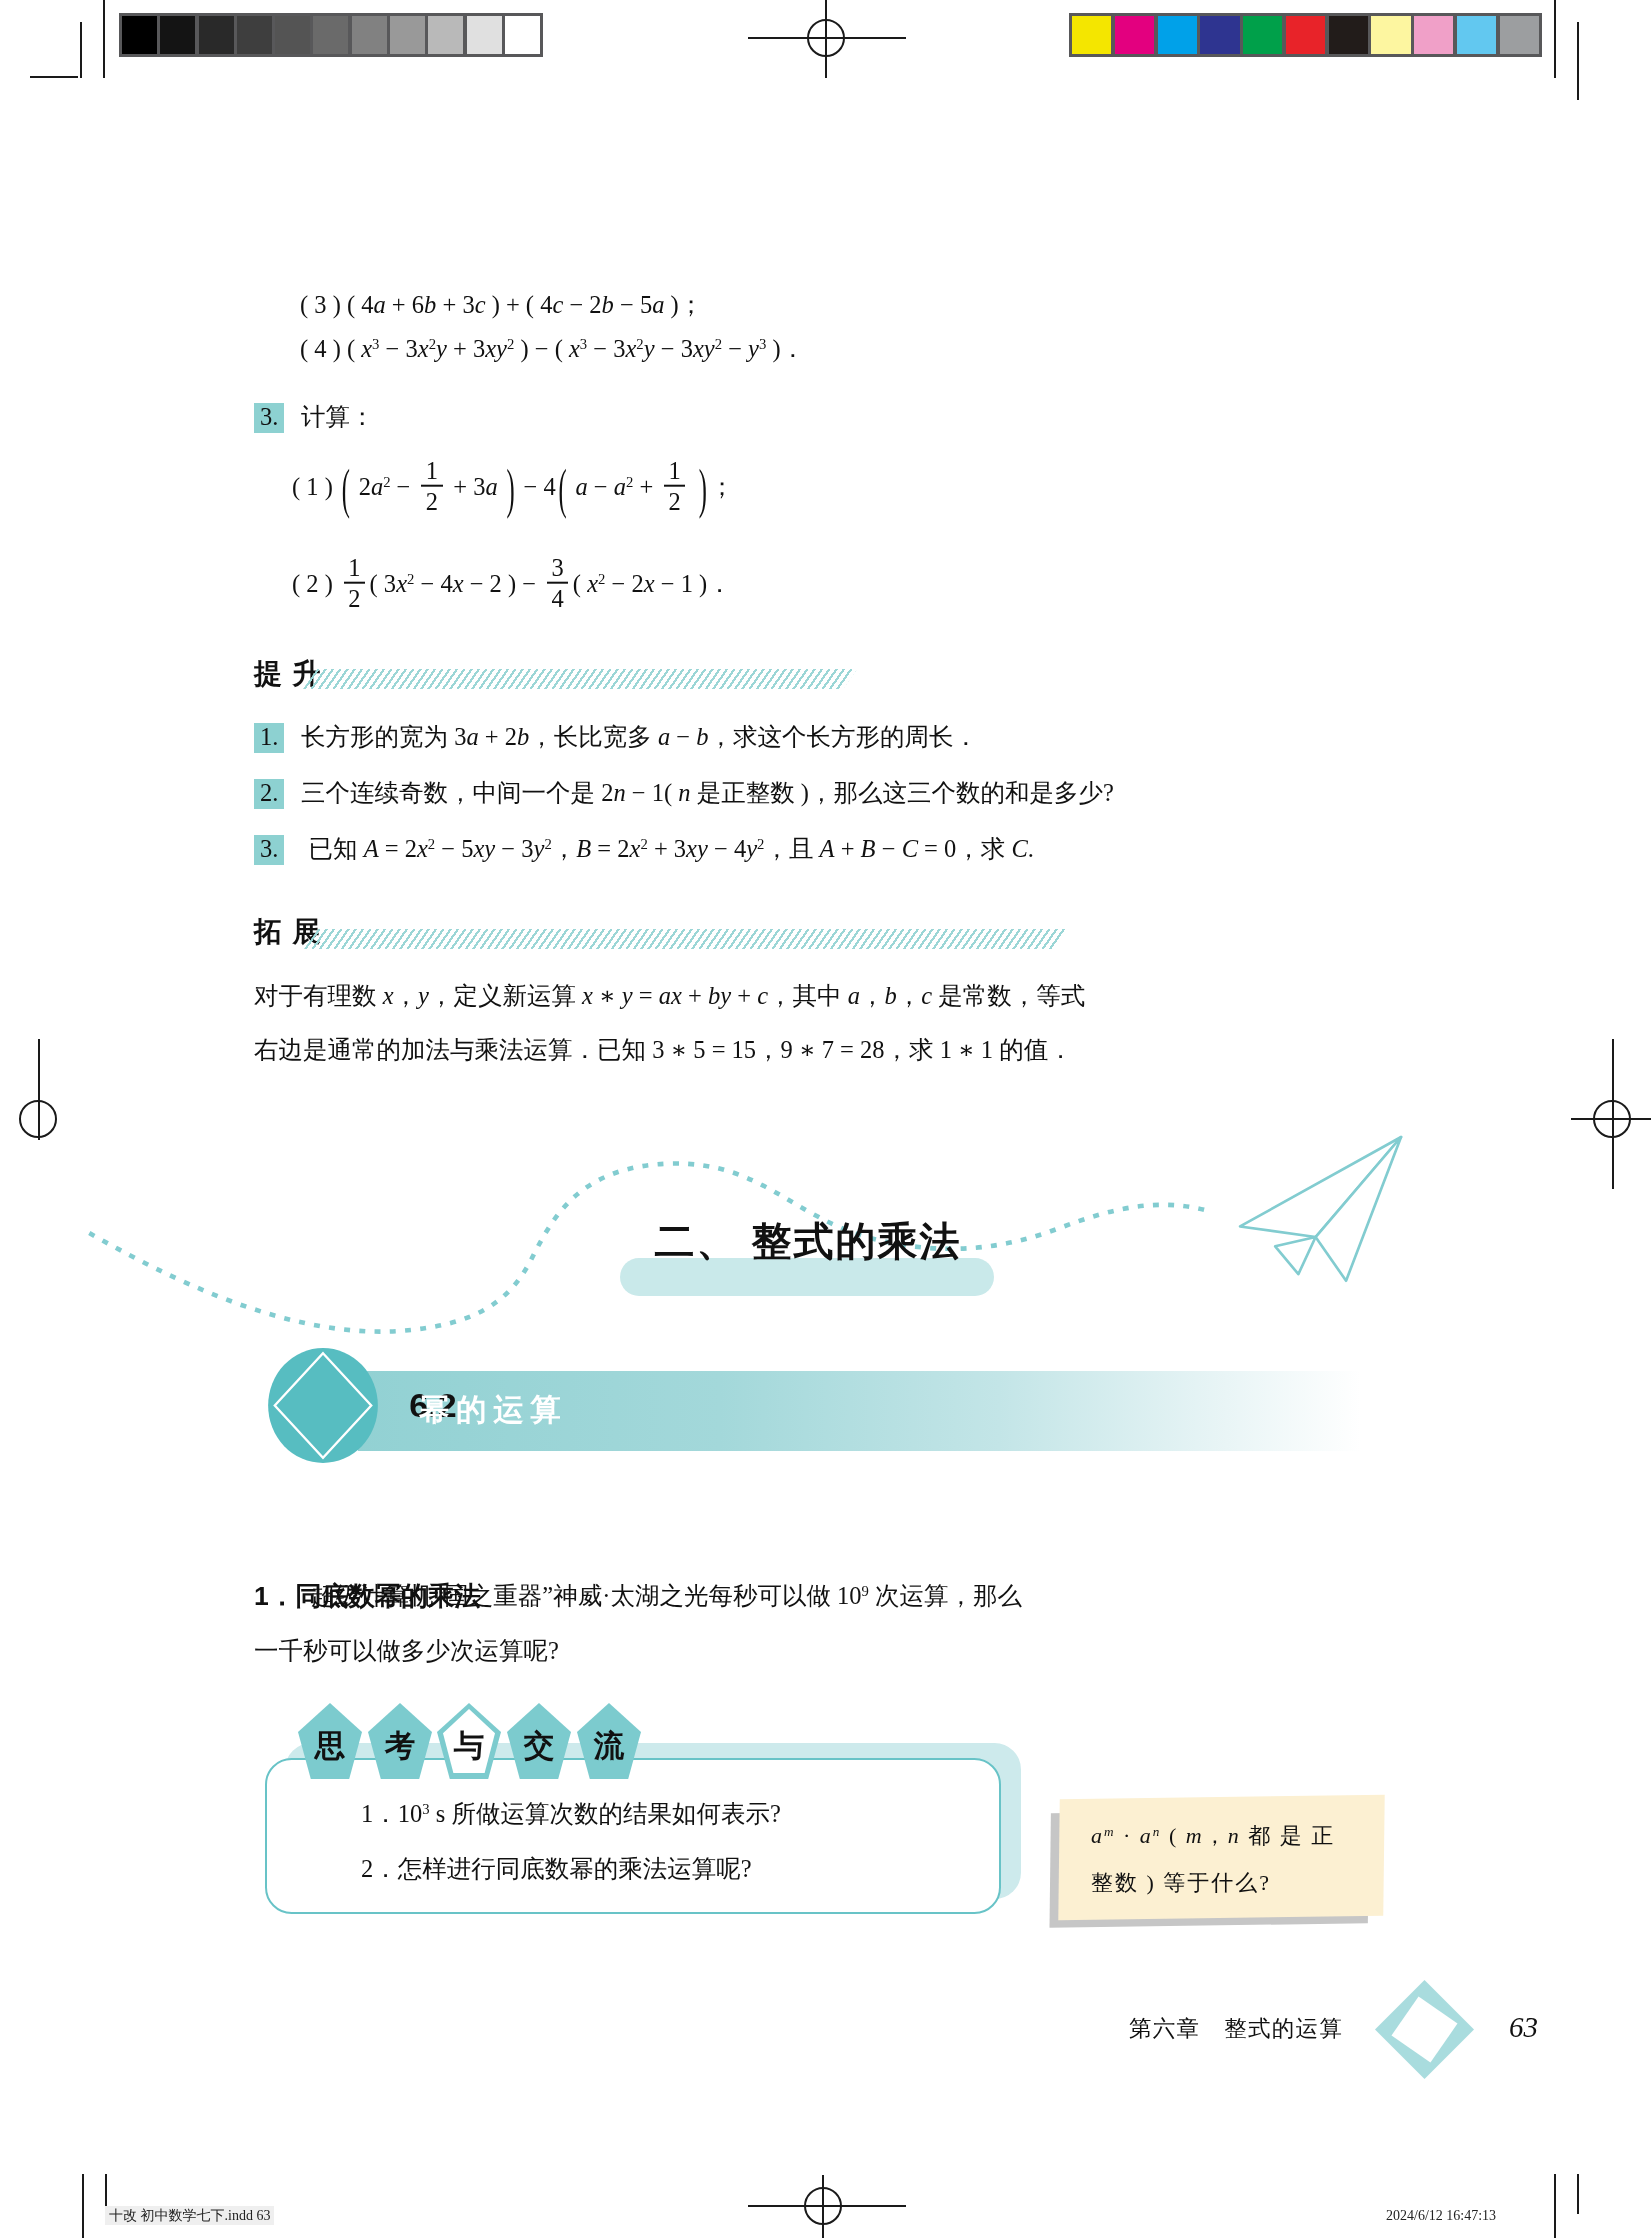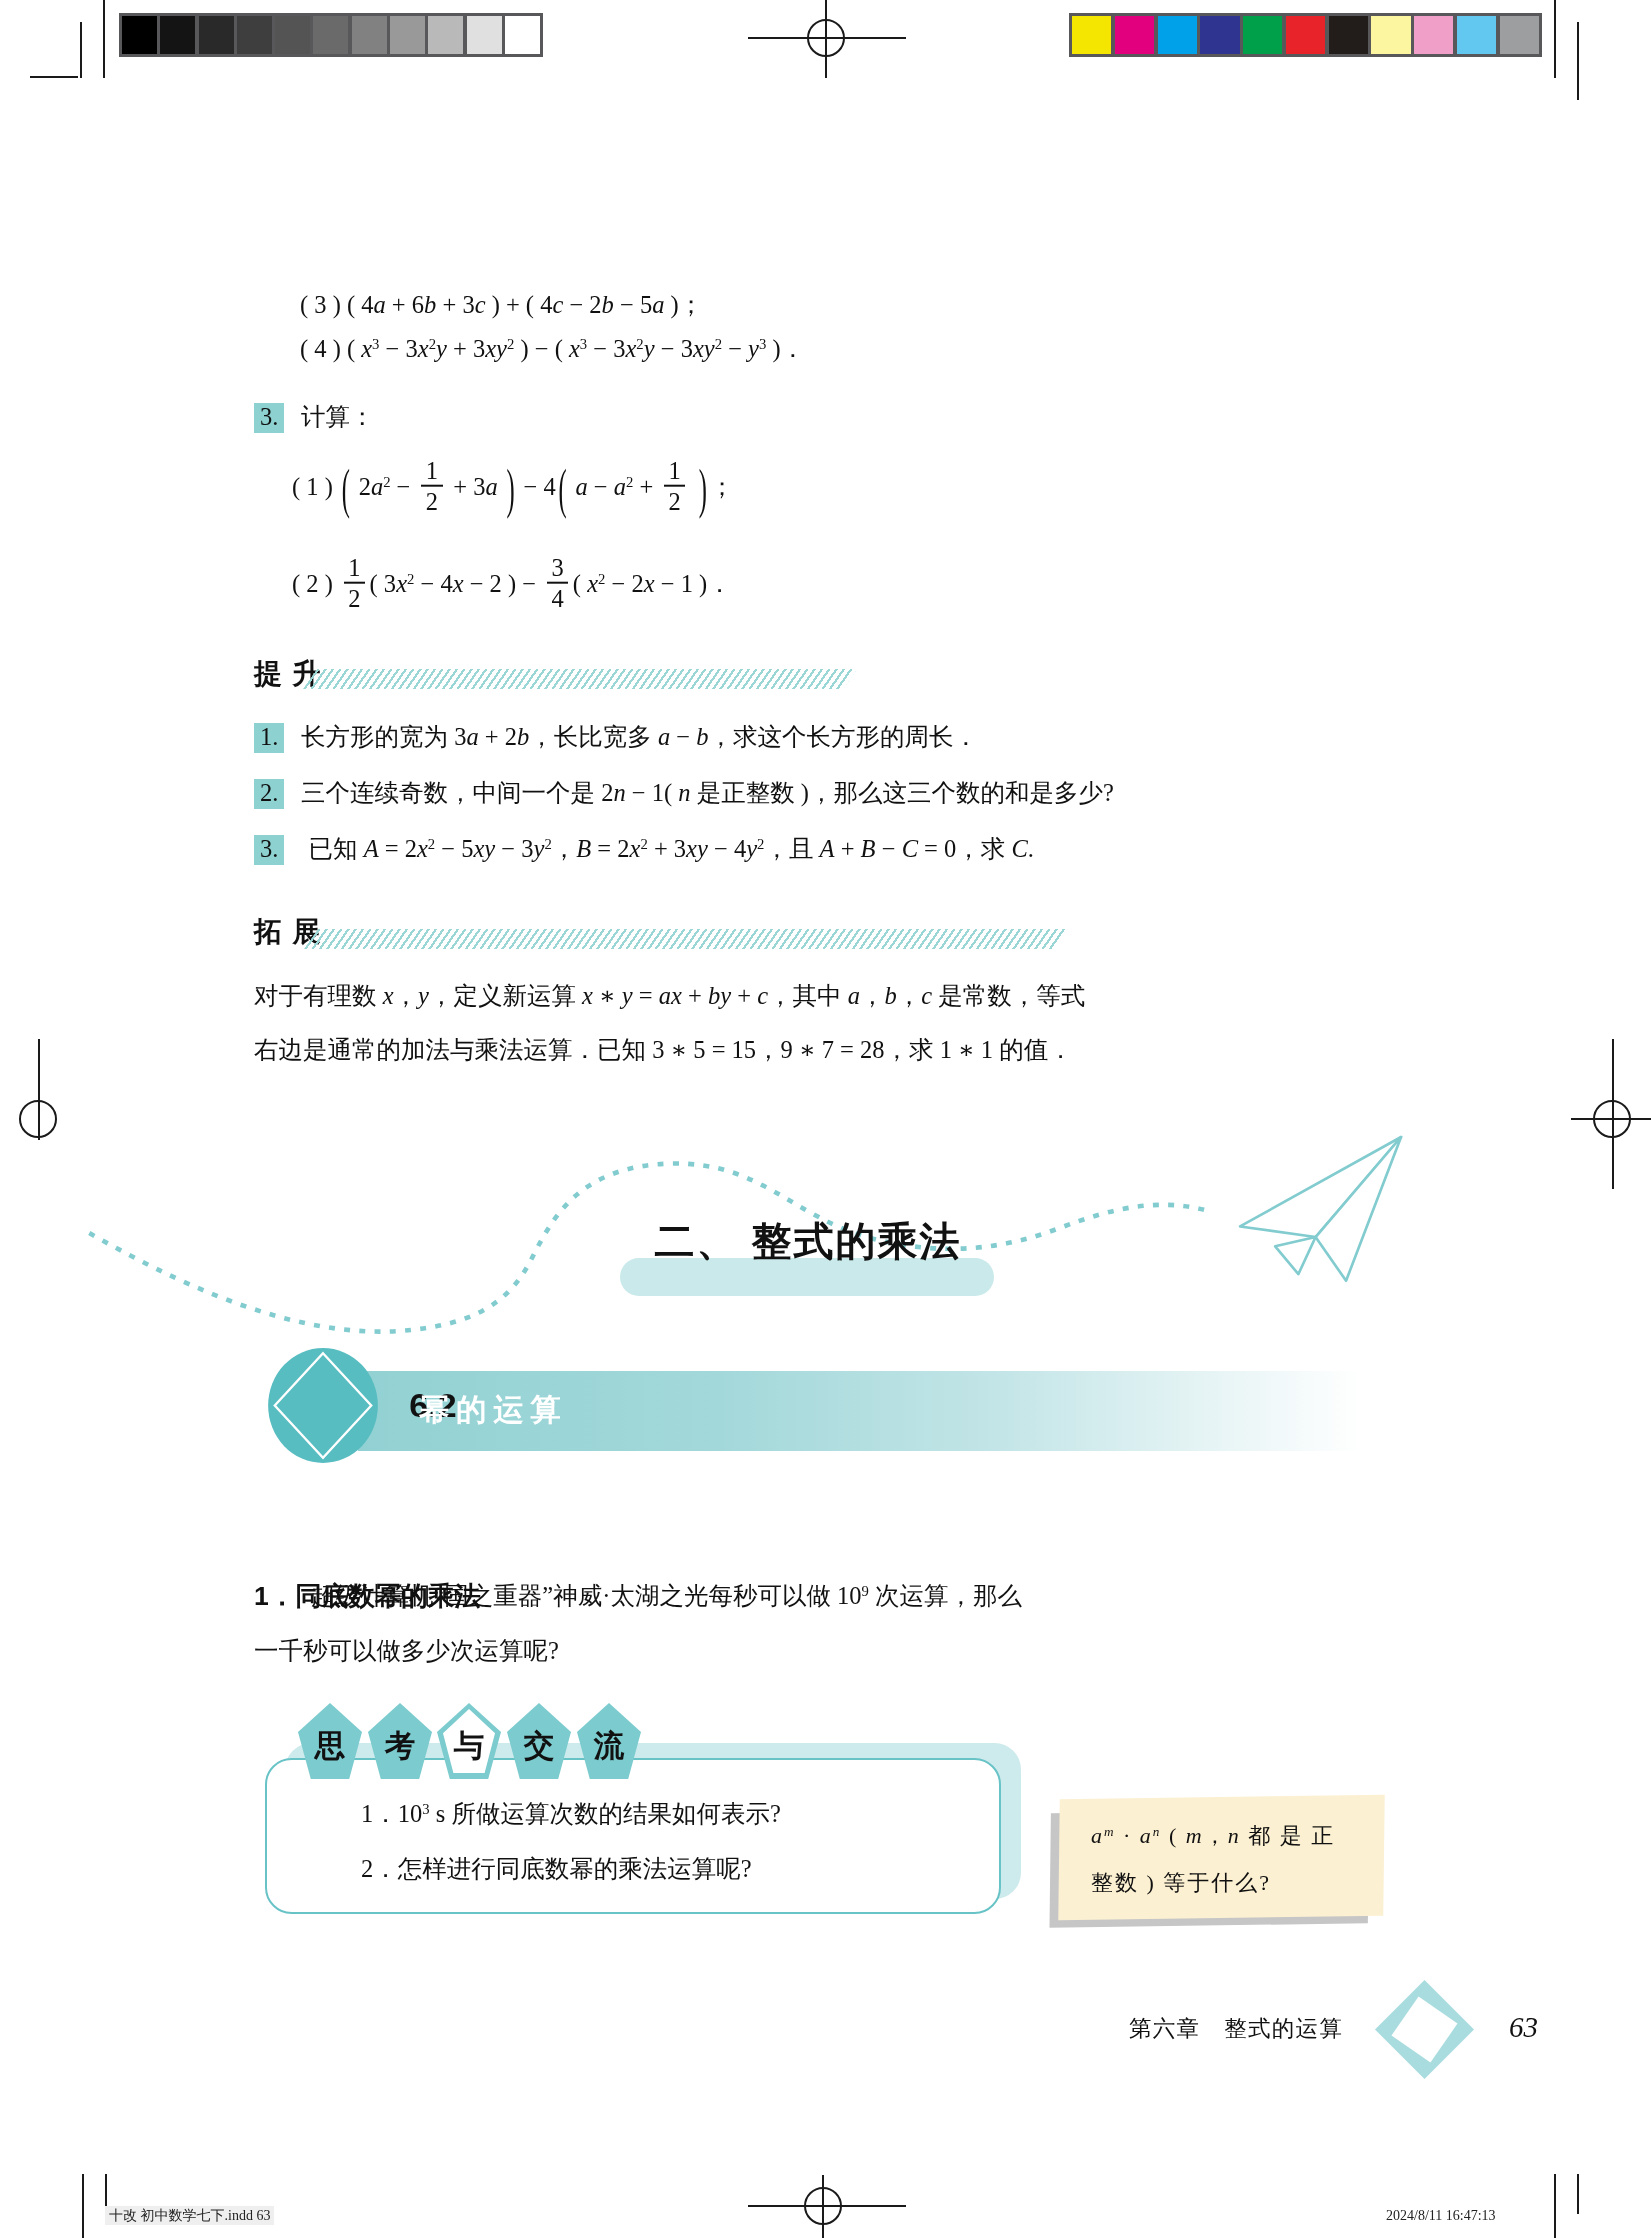--- a/index.html
+++ b/index.html
@@ -228,16 +228,16 @@
   <div class="footerlabel" style="left:1129px;top:2013px;">第六章　整式的运算</div>
   <div class="abs" style="left:1375px;top:1980px;width:99px;height:99px;">
     <svg width="99" height="99" viewBox="0 0 150 150">
       <polygon points="75,0 150,75 75,150 0,75" fill="#a9dcde"></polygon>
       <polygon points="125,66 66,25 25,84 84,125" fill="#ffffff"></polygon>
     </svg>
     <span class="pagenum" style="top:30.5px;">63</span>
   </div>
 
   <div class="printtext" style="left:105px;top:2206px;">十改 初中数学七下.indd   63</div>
-  <div class="printtext clear" style="left:1382px;top:2207px;">2024/8/11   16:47:13</div>
+  <div class="printtext clear" style="left:1382px;top:2207px;">2024/6/12   16:47:13</div>
 
 </div>
 
 
 </body></html>

